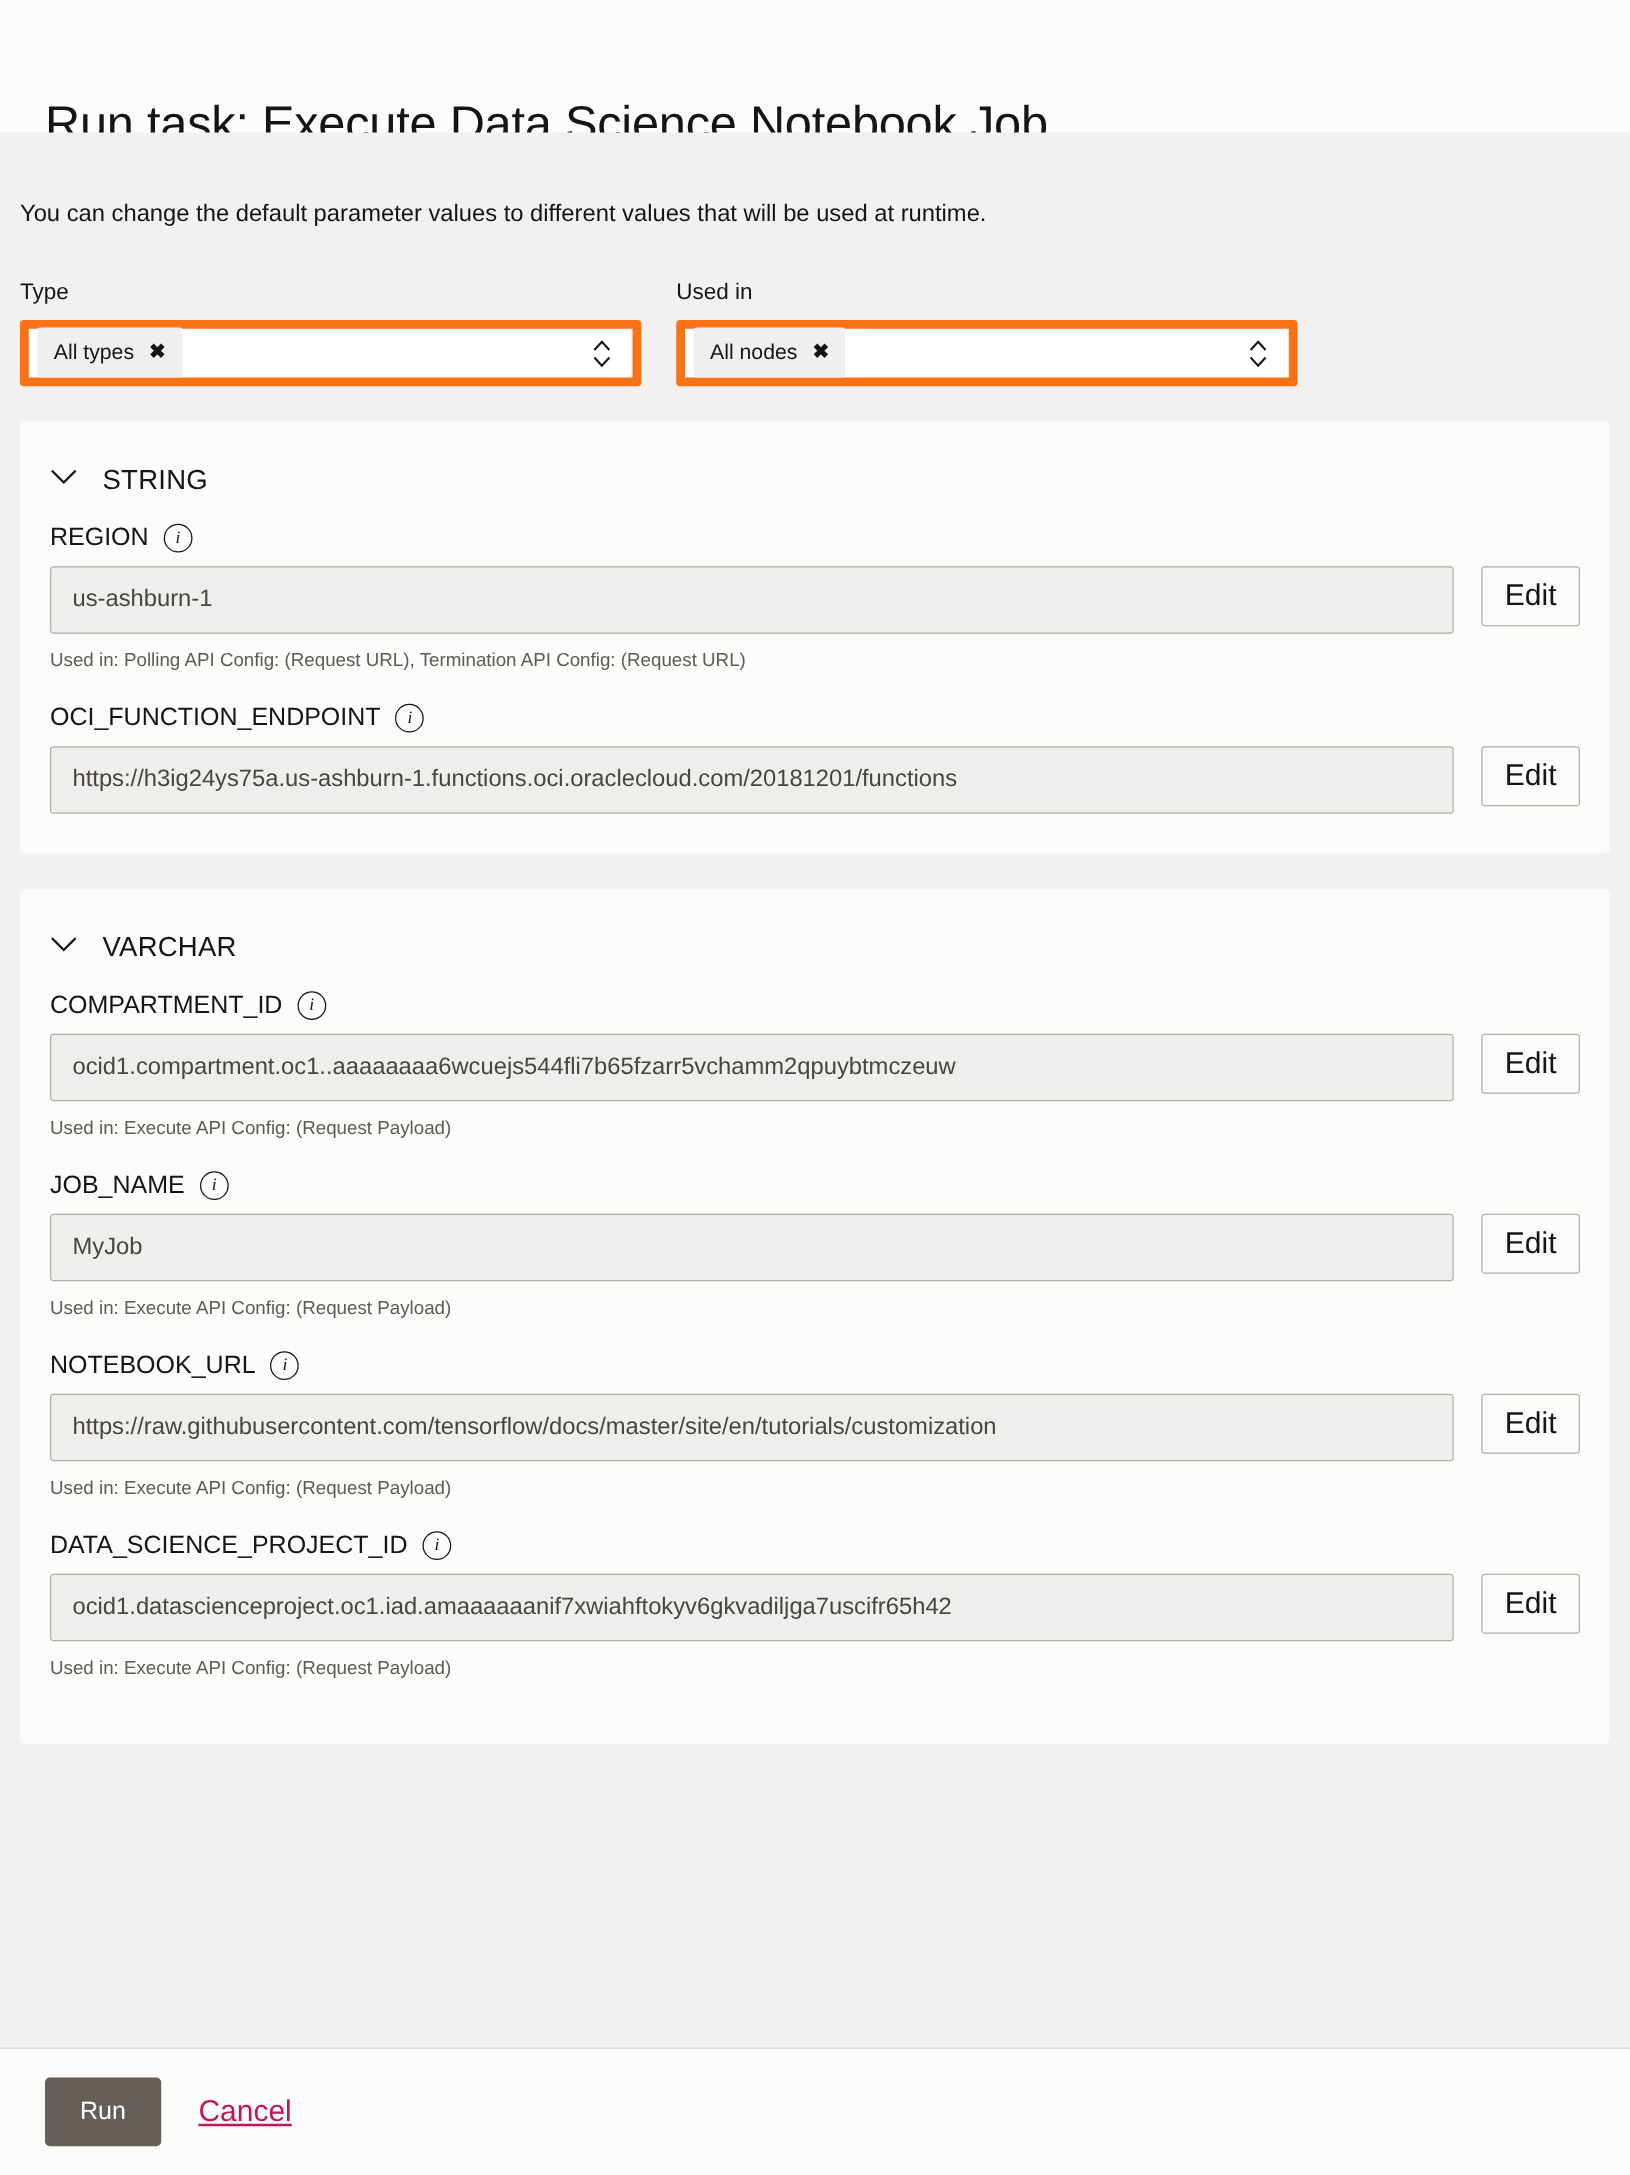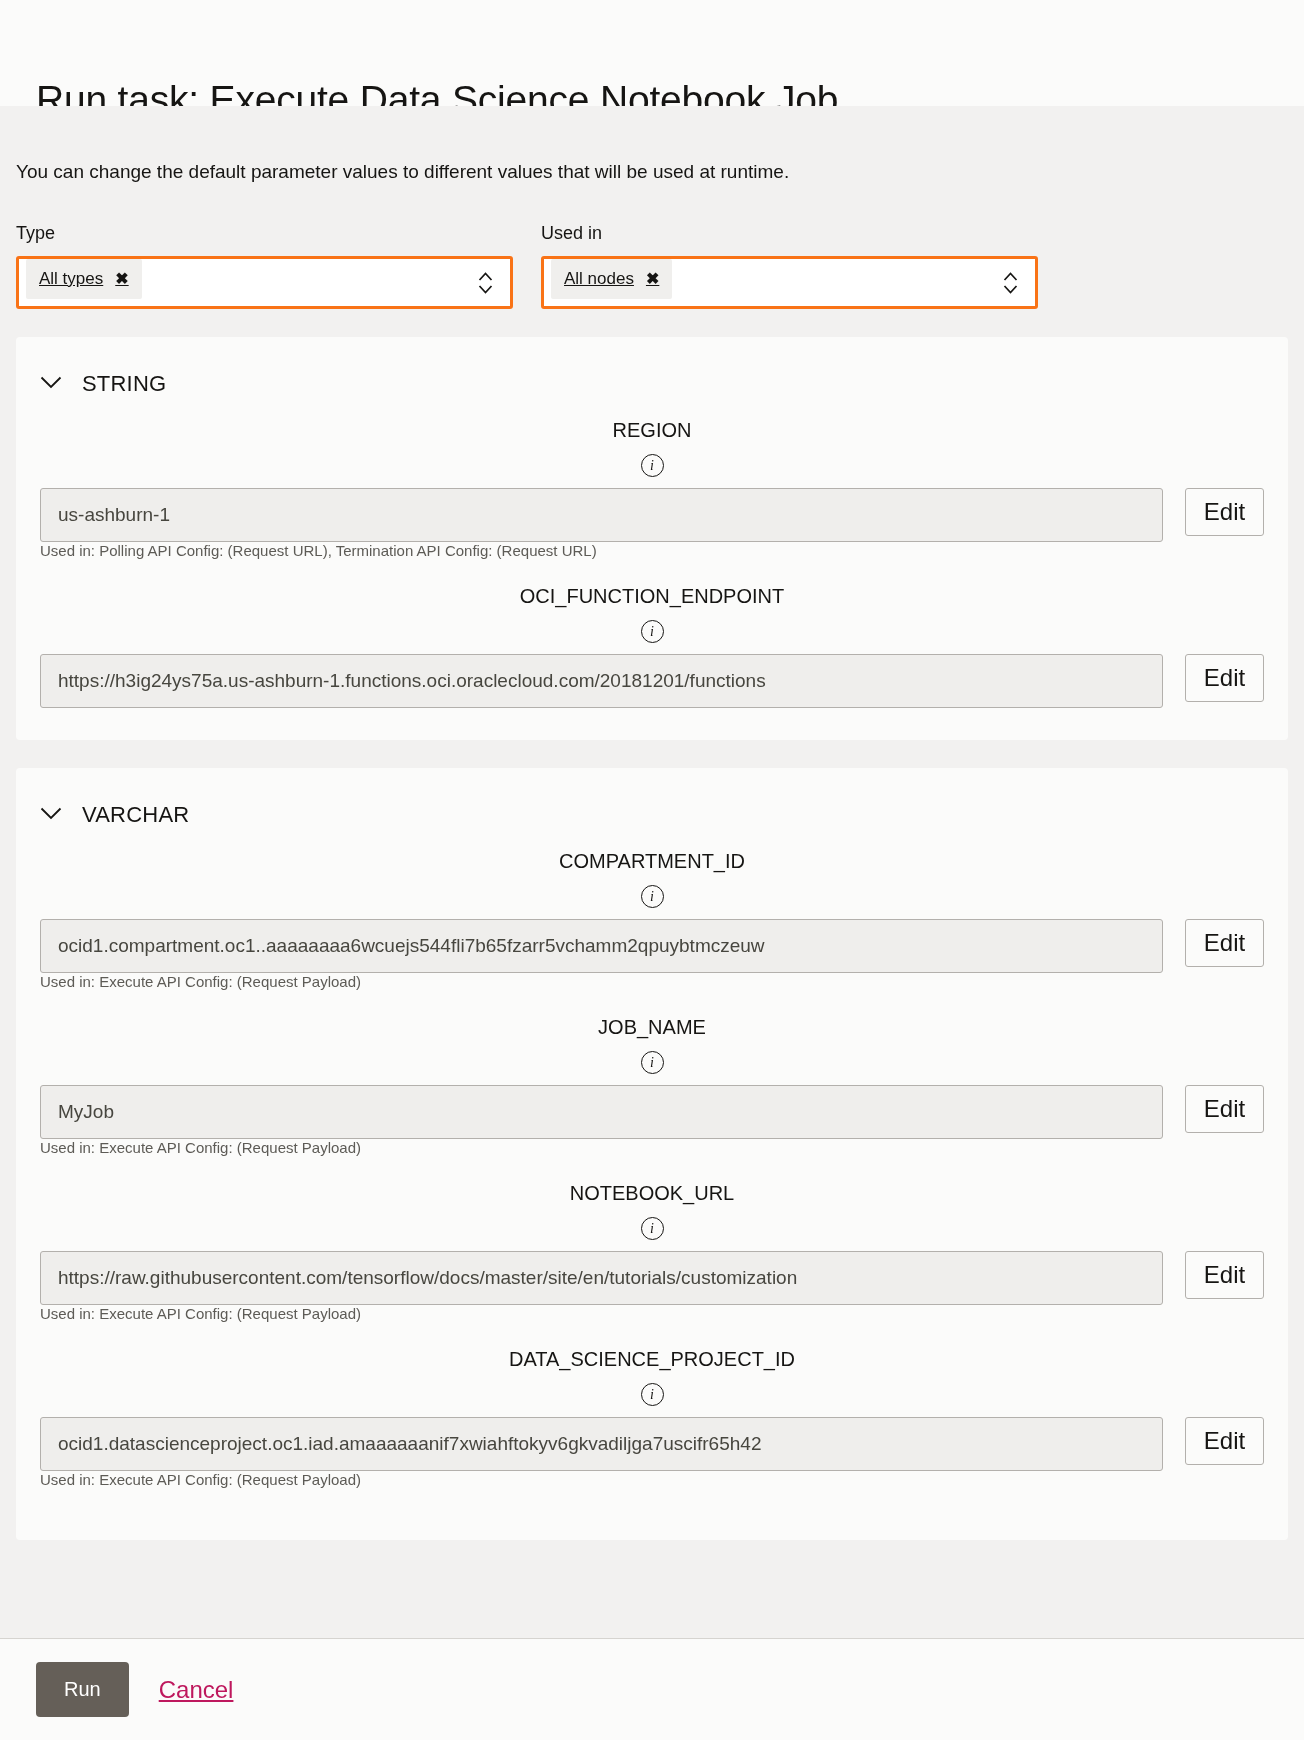--- a/index.html
+++ b/index.html
@@ -59,27 +59,26 @@
   .filter-group { width: 497px; }
   .filter-label {
     font-size: 18px;
     color: #161513;
     margin-bottom: 12px;
     display: block;
   }
   .select-box {
     height: 53px;
     background: #ffffff;
-    border: 3px solid #f97316;
+    border: 7px solid #f97316;
     border-radius: 3px;
     display: flex;
-    align-items: flex-start;
+    align-items: flex-end;
     padding: 0 6px 0 7px;
     position: relative;
-    text-decoration: underline;
   }
   .chip {
     background: #f0efed;
     border-radius: 2px;
     height: 40px;
     display: inline-flex;
     align-items: center;
     gap: 12px;
     padding: 0 13px;
     font-size: 17px;
@@ -124,21 +123,20 @@
     letter-spacing: 0.2px;
   }
 
   
   .param { margin-bottom: 6px; }
   .param-label-row {
     display: flex;
     align-items: center;
     gap: 12px;
     margin-bottom: 11px;
-    flex-direction: column;
   }
   .param-name {
     font-size: 20px;
     color: #161513;
   }
   .info-icon {
     width: 23px;
     height: 23px;
     border: 1.6px solid #161513;
     border-radius: 50%;
@@ -186,21 +184,21 @@
     border-radius: 3px;
     font-size: 24px;
     color: #161513;
     font-family: "Liberation Sans", sans-serif;
     cursor: pointer;
     flex: none;
   }
   .used-in {
     font-size: 15px;
     color: #5d5b56;
-    margin-top: 0;
+    margin-top: 13px;
     margin-bottom: 26px;
   }
 
   
   .footer-bar {
     position: absolute;
     left: 0;
     right: 0;
     bottom: 0;
     height: 102px;

